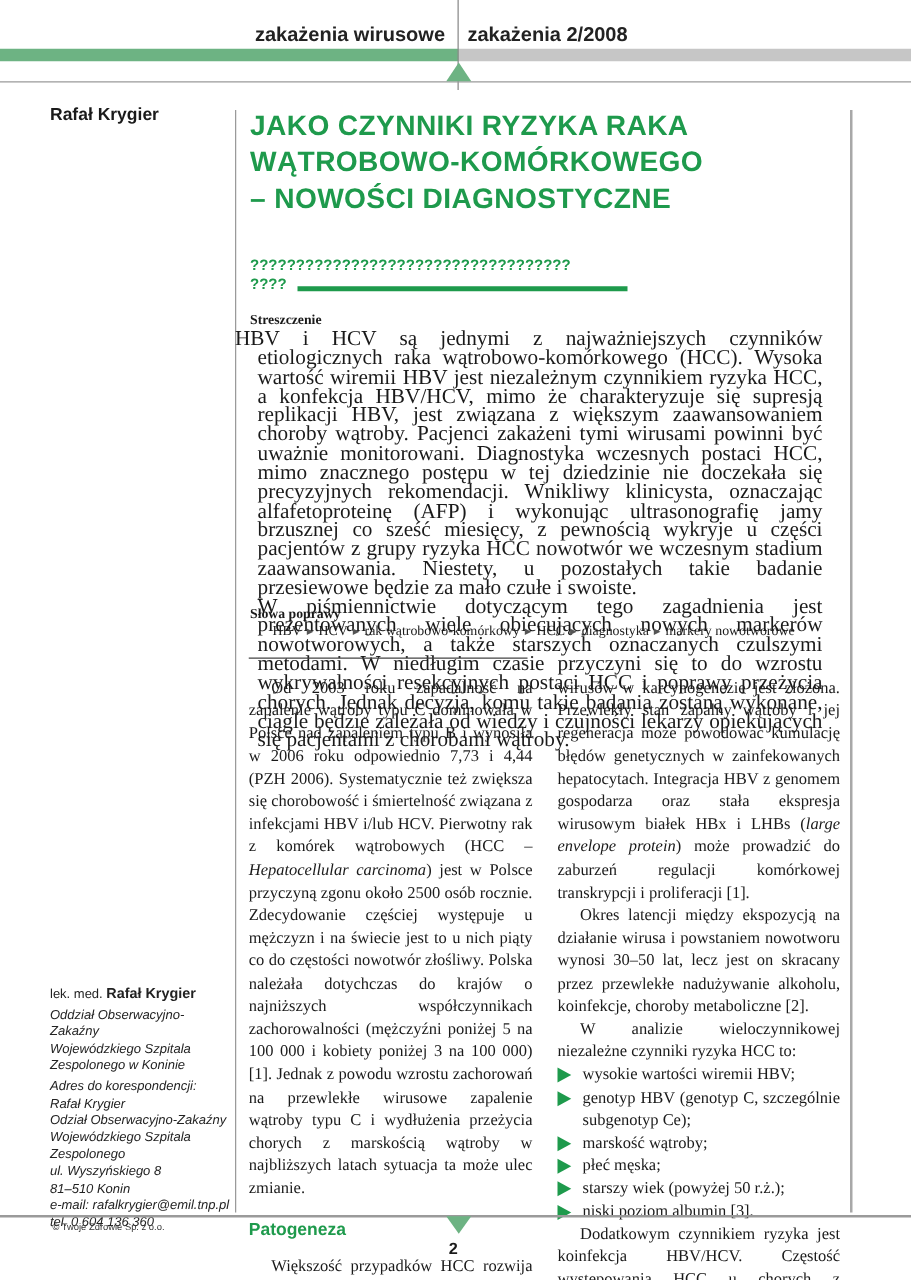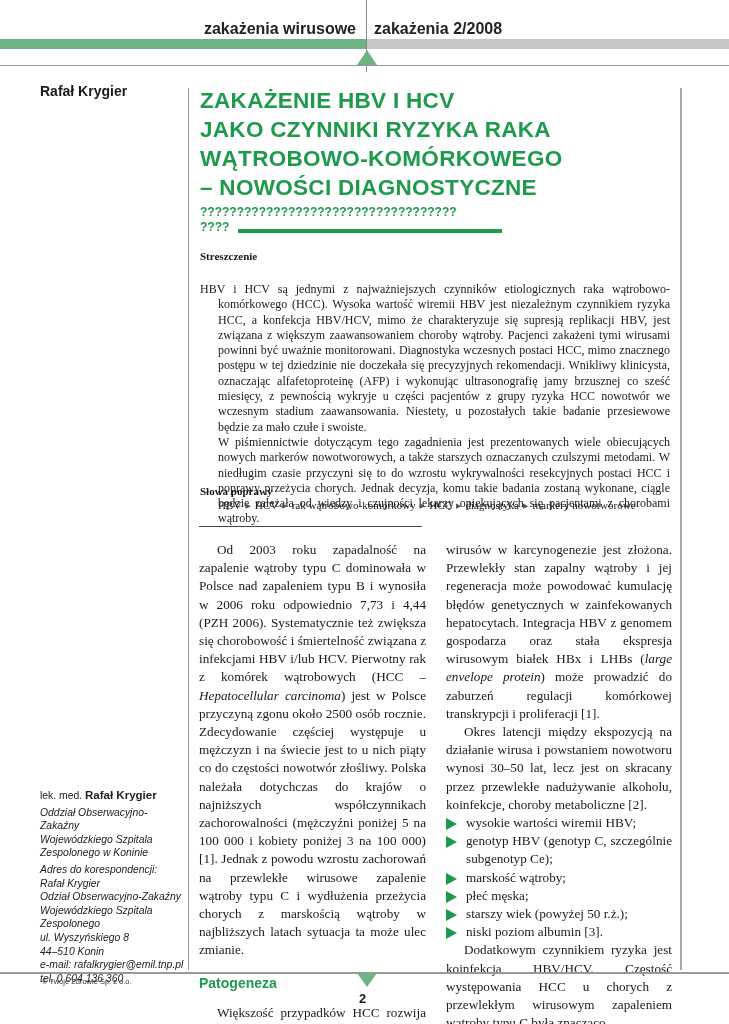--- a/index.html
+++ b/index.html
@@ -21,21 +21,21 @@
 
   
   .frame-left { top:88px; left:188px; width:1px; height:882px; background:#9a9a9a; }
   .frame-right { top:88px; left:680px; width:2px; height:882px; background:#a8a8a8; }
 
   .title { top:86px; left:200px; width:470px; font-family:"Liberation Sans", sans-serif; font-weight:900; font-size:22.5px; line-height:29px; color:#1e9a4c; letter-spacing:0.3px; }
   .subtitle { top:205px; left:200px; font-family:"Liberation Sans", sans-serif; font-weight:bold; font-size:12px; line-height:15px; color:#1e9a4c; }
   .sub-bar { top:229px; left:238px; width:264px; height:4px; background:#1e9a4c; }
 
   .abs-head { top:250px; left:200px; font-weight:bold; font-size:11px; }
-  .abstract { top:263px; left:200px; width:470px; font-size:12px; line-height:15.3px; text-align:justify;margin-top:19px; }
+  .abstract { top:263px; left:188px; width:470px; font-size:17px; line-height:15.3px; text-align:justify; }
   .abstract p { margin:0; padding-left:18px; text-indent:-18px; }
   .abstract p.ind { text-indent:0; }
 
   .kw-head { top:485px; left:200px; font-weight:bold; font-size:11px; }
   .kw-line { top:499px; left:218px; font-size:11.1px; }
   .kw-sep { display:inline-block; font-size:7px; vertical-align:middle; margin:0 4px; color:#555; }
   .kw-rule { top:526px; left:199px; width:223px; height:1px; background:#444; }
 
   .col { font-size:13.2px; line-height:18.2px; text-align:justify; hyphens:manual; }
   .col1 { top:541px; left:199px; width:227px; }
@@ -66,21 +66,20 @@
 <div class="abs tri-up"></div>
 <div class="abs hdr-text hdr-left">zakażenia wirusowe</div>
 <div class="abs hdr-text hdr-right">zakażenia 2/2008</div>
 
 <div class="abs author-top">Rafał Krygier</div>
 
 <div class="abs frame-left"></div>
 <div class="abs frame-right"></div>
 
 <div class="abs title">
-  <div>ZAKAŻENIE HBV I HCV</div>
   <div>JAKO CZYNNIKI RYZYKA RAKA</div>
   <div>WĄTROBOWO-KOMÓRKOWEGO</div>
   <div>– NOWOŚCI DIAGNOSTYCZNE</div>
 </div>
 <div class="abs subtitle">
   <div>???????????????????????????????????</div>
   <div>????</div>
 </div>
 <div class="abs sub-bar"></div>
 
@@ -98,41 +97,42 @@
 
 <div class="abs col col1">
   <p class="i"><span>Od 2003 roku zapadalność na zapalenie wątroby typu C dominowała w Polsce nad zapaleniem typu B i wynosiła w 2006 roku odpowiednio 7,73 i 4,44 (PZH 2006). Systematycznie też zwiększa się chorobowość i śmiertelność związana z infekcjami HBV i/lub HCV. Pierwotny rak z komórek wątrobowych (HCC – </span><i>Hepatocellular carcinoma</i><span>) jest w Polsce przyczyną zgonu około 2500 osób rocznie. Zdecydowanie częściej występuje u mężczyzn i na świecie jest to u nich piąty co do częstości nowotwór złośliwy. Polska należała dotychczas do krajów o najniższych współczynnikach zachorowalności (mężczyźni poniżej 5 na 100 000 i kobiety poniżej 3 na 100 000) [1]. Jednak z powodu wzrostu zachorowań na przewlekłe wirusowe zapalenie wątroby typu C i wydłużenia przeżycia chorych z marskością wątroby w najbliższych latach sytuacja ta może ulec zmianie.</span></p>
   <p class="sect">Patogeneza</p>
   <p class="i">Większość przypadków HCC rozwija się na podłożu marskości (najczęściej związanej z zakażeniem HBV i/lub HCV). Rola tych</p>
 </div>
 
 <div class="abs col col2">
   <p><span>wirusów w karcynogenezie jest złożona. Przewlekły stan zapalny wątroby i jej regeneracja może powodować kumulację błędów genetycznych w zainfekowanych hepatocytach. Integracja HBV z genomem gospodarza oraz stała ekspresja wirusowym białek HBx i LHBs (</span><i>large envelope protein</i><span>) może prowadzić do zaburzeń regulacji komórkowej transkrypcji i proliferacji [1].</span></p>
   <p class="i">Okres latencji między ekspozycją na działanie wirusa i powstaniem nowotworu wynosi 30–50 lat, lecz jest on skracany przez przewlekłe nadużywanie alkoholu, koinfekcje, choroby metaboliczne [2].</p>
+  <p class="i">W analizie wieloczynnikowej niezależne czynniki ryzyka HCC to:</p>
   <div class="bul"><span class="arrow"></span><span>wysokie wartości wiremii HBV;</span></div>
   <div class="bul"><span class="arrow"></span><span>genotyp HBV (genotyp C, szczególnie subgenotyp Ce);</span></div>
   <div class="bul"><span class="arrow"></span><span>marskość wątroby;</span></div>
   <div class="bul"><span class="arrow"></span><span>płeć męska;</span></div>
   <div class="bul"><span class="arrow"></span><span>starszy wiek (powyżej 50 r.ż.);</span></div>
   <div class="bul"><span class="arrow"></span><span>niski poziom albumin [3].</span></div>
   <p class="i">Dodatkowym czynnikiem ryzyka jest koinfekcja HBV/HCV. Częstość występowania HCC u chorych z przewlekłym wirusowym zapaleniem wątroby typu C była znacząco</p>
 </div>
 
 <div class="abs sidebar">
   <p><span>lek. med.</span> <b style="font-size:11.5px;">Rafał Krygier</b></p>
   <p class="i gap">Oddział Obserwacyjno-Zakaźny</p>
   <p class="i">Wojewódzkiego Szpitala</p>
   <p class="i">Zespolonego w Koninie</p>
   <p class="i gap">Adres do korespondencji:</p>
   <p class="i">Rafał Krygier</p>
   <p class="i">Odział Obserwacyjno-Zakaźny</p>
   <p class="i">Wojewódzkiego Szpitala</p>
   <p class="i">Zespolonego</p>
   <p class="i">ul. Wyszyńskiego 8</p>
-  <p class="i">44–510 Konin</p>
+  <p class="i">81–510 Konin</p>
   <p class="i">e-mail: rafalkrygier@emil.tnp.pl</p>
   <p class="i">tel. 0 604 136 360</p>
 </div>
 
 <div class="abs hline-bot"></div>
 <div class="abs tri-down"></div>
 <div class="abs copyright">© Twoje Zdrowie Sp. z o.o.</div>
 <div class="abs pagenum">2</div>
 
 </body></html>

